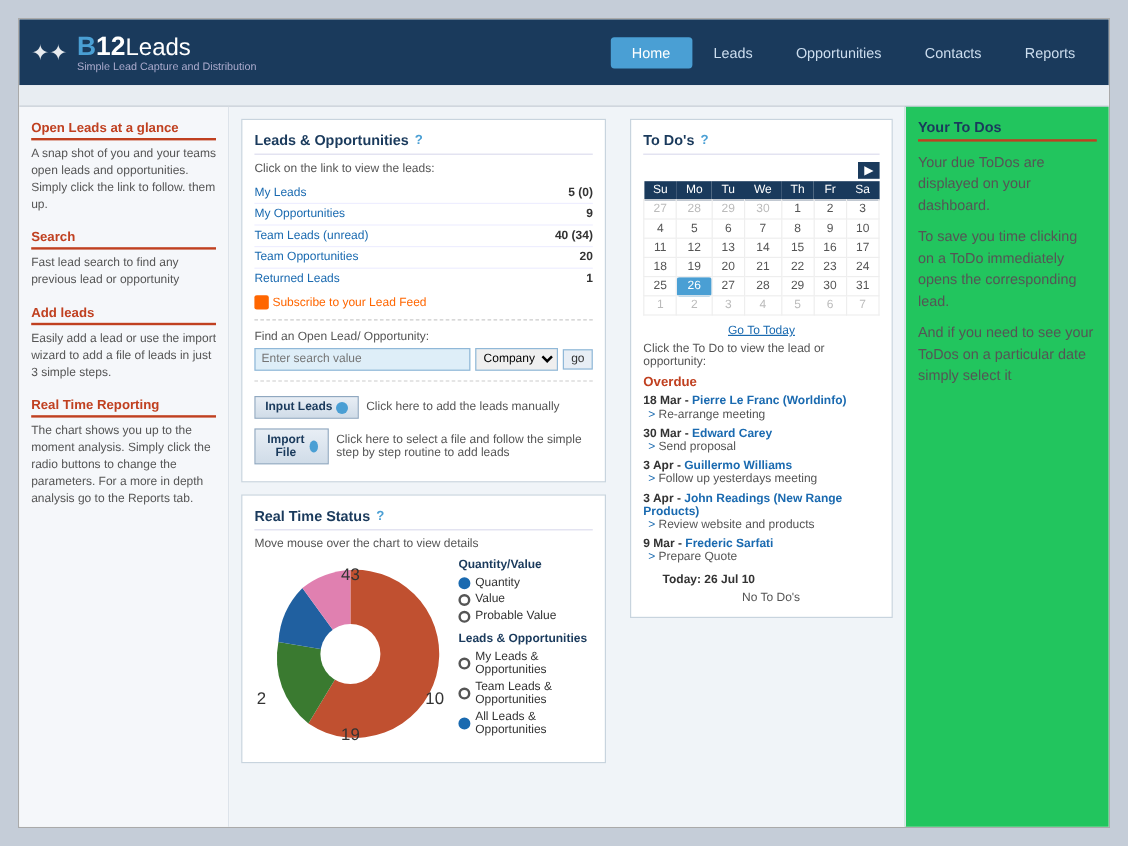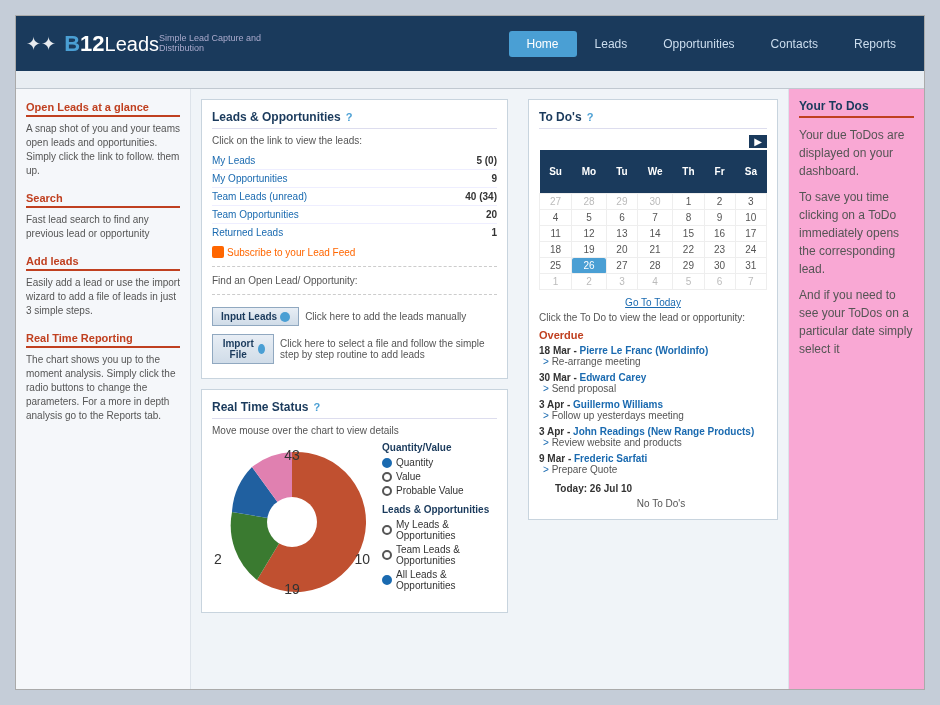--- a/index.html
+++ b/index.html
@@ -5,21 +5,21 @@
     * { box-sizing: border-box; margin: 0; padding: 0; }
     body { background: #b0b8c8; font-family: Arial, sans-serif; font-size: 11px; color: #333; width: 940px; height: 705px; overflow: hidden; }
     
     .outer-frame { background: #c5cdd8; padding: 15px; width: 940px; height: 705px; }
     .inner-frame { background: #fff; border: 1px solid #aaa; width: 910px; height: 675px; overflow: hidden; }
     
     
     .header { background: #1a3a5c; height: 55px; display: flex; align-items: center; padding: 0 10px; }
     .logo-area { display: flex; align-items: center; width: 260px; }
     .logo-icon { color: #fff; font-size: 18px; margin-right: 8px; opacity: 0.9; }
-    .logo-text { display: flex; }
+    .logo-text { display: flex; flex-direction: column; }
     .logo-b12 { color: #fff; font-size: 22px; font-weight: bold; line-height: 1; }
     .logo-b12 span { color: #4a9fd4; }
     .logo-sub { color: #aac; font-size: 9px; }
     .nav-area { display: flex; align-items: center; flex: 1; justify-content: flex-end; }
     .nav-btn { padding: 6px 18px; color: #cde; font-size: 12px; cursor: pointer; text-decoration: none; }
     .nav-btn.active { background: #4a9fd4; color: #fff; border-radius: 3px; }
     
     
     .subheader { background: #e8edf2; border-bottom: 1px solid #c0c8d0; height: 18px; }
     
@@ -29,21 +29,21 @@
     
     .sidebar { width: 175px; background: #f5f7fa; border-right: 1px solid #dde3ea; padding: 12px 10px; overflow-y: auto; }
     .sidebar-section { margin-bottom: 14px; }
     .sidebar-title { color: #c04020; font-size: 11px; font-weight: bold; border-bottom: 2px solid #c04020; padding-bottom: 2px; margin-bottom: 5px; cursor: pointer; }
     .sidebar-text { color: #555; font-size: 10px; line-height: 1.4; }
     
     
     .center-panel { flex: 1; overflow-y: auto; padding: 10px; background: #f0f4f8; }
     
     
-    .right-panel { width: 136px; background: #f9a8d4; border-left: 1px solid #dde3ea; padding: 10px; }
+    .right-panel { width: 170px; background: #22c55e; border-left: 1px solid #dde3ea; padding: 10px; }
     
     
     .panel-section { background: #fff; border: 1px solid #c8d4de; margin-bottom: 10px; padding: 10px; }
     .section-title { font-size: 12px; font-weight: bold; color: #1a3a5c; margin-bottom: 6px; border-bottom: 1px solid #dde; padding-bottom: 4px; display: flex; align-items: center; gap: 5px; }
     .help-icon { color: #4a9fd4; cursor: pointer; font-size: 11px; }
     
     
     .leads-label { color: #555; font-size: 10px; margin-bottom: 6px; }
     .leads-row { display: flex; justify-content: space-between; padding: 3px 0; border-bottom: 1px solid #eef; }
     .leads-row:last-child { border-bottom: none; }
@@ -72,21 +72,21 @@
     .pie-area { position: relative; width: 160px; height: 160px; }
     .chart-legend { font-size: 10px; }
     .legend-section-title { color: #1a3a5c; font-weight: bold; font-size: 10px; margin-bottom: 4px; margin-top: 8px; }
     .legend-section-title:first-child { margin-top: 0; }
     .legend-item { display: flex; align-items: center; gap: 4px; margin-bottom: 3px; }
     .radio-dot { width: 10px; height: 10px; border: 2px solid #555; border-radius: 50%; display: inline-block; flex-shrink: 0; }
     .radio-dot.selected { background: #1a6ab0; border-color: #1a6ab0; }
     .calendar-nav { display: flex; justify-content: flex-end; margin-bottom: 2px; }
     .cal-arrow { background: #1a3a5c; color: #fff; border: none; padding: 1px 5px; cursor: pointer; font-size: 10px; }
     .calendar-table { width: 100%; border-collapse: collapse; font-size: 10px; margin-bottom: 6px; }
-    .calendar-table th { background: #1a3a5c; color: #fff; padding: 16px 4px; text-align: center; font-weight: bold; }
+    .calendar-table th { background: #1a3a5c; color: #fff; padding: 2px 4px; text-align: center; font-weight: normal; }
     .calendar-table td { padding: 2px 4px; text-align: center; color: #555; border: 1px solid #eee; }
     .calendar-table td.other-month { color: #bbb; }
     .calendar-table td.today { background: #4a9fd4; color: #fff; border-radius: 2px; }
     .goto-today { text-align: center; margin: 4px 0; }
     .goto-today a { color: #1a6ab0; font-size: 10px; text-decoration: underline; cursor: pointer; }
     .click-info { font-size: 10px; color: #555; margin-bottom: 6px; }
     .overdue-title { color: #c04020; font-weight: bold; font-size: 11px; margin-bottom: 4px; }
     .todo-item { margin-bottom: 5px; }
     .todo-date-name { font-size: 10px; color: #333; font-weight: bold; }
     .todo-date-name a { color: #1a6ab0; text-decoration: none; cursor: pointer; }
@@ -190,20 +190,27 @@
                 </div>
 
               <div class="feed-link">
                 <span class="feed-icon"></span>
                 <span>Subscribe to your Lead Feed</span>
               </div>
 
               <hr class="divider">
 
               <div class="find-label">Find an Open Lead/ Opportunity:</div>
+              <div class="search-row">
+                <input class="search-input" type="text" placeholder="Enter search value" style="">
+                <select class="search-select">
+                  <option>Company</option>
+                </select>
+                <button class="go-btn">go</button>
+              </div>
 
               <hr class="divider">
 
               <div class="action-row">
                 <button class="action-btn">
                   <span>Input Leads</span>
                   <span class="btn-icon"></span>
                 </button>
                 <span class="action-desc">Click here to add the leads manually</span>
               </div>

